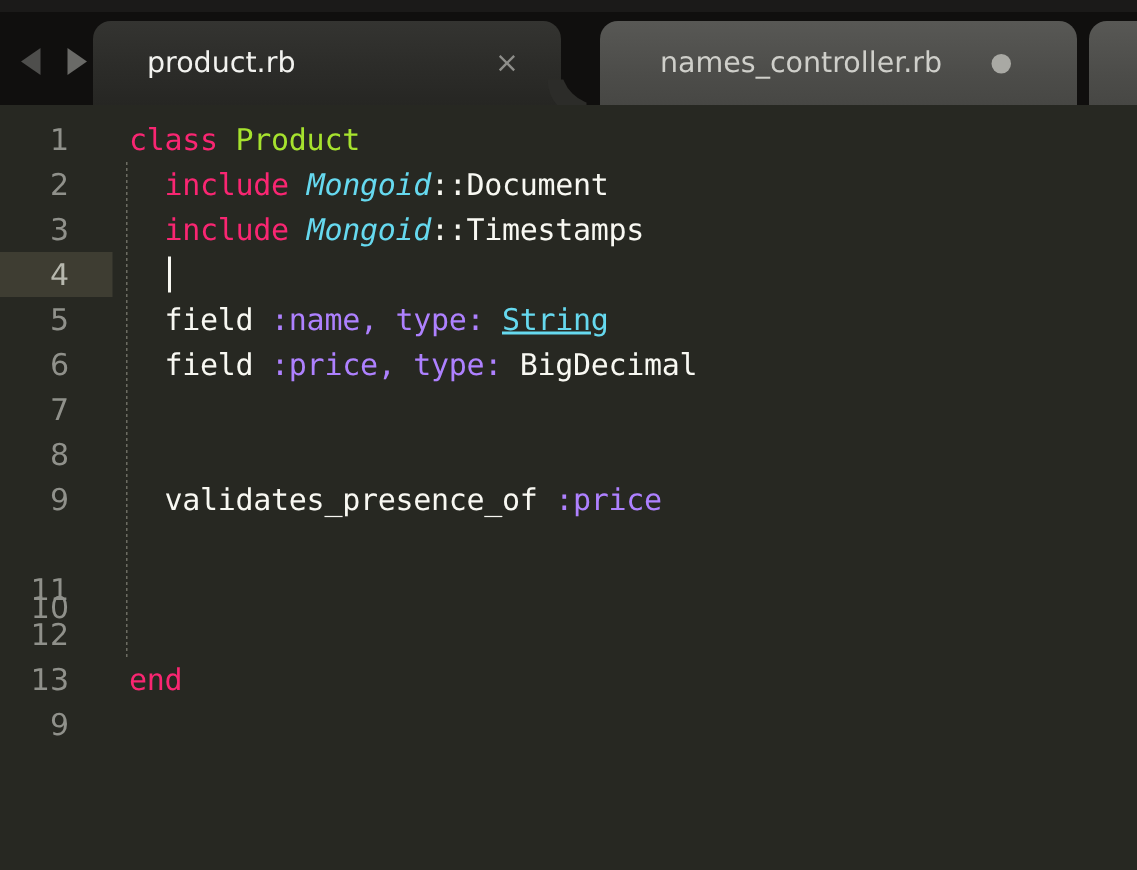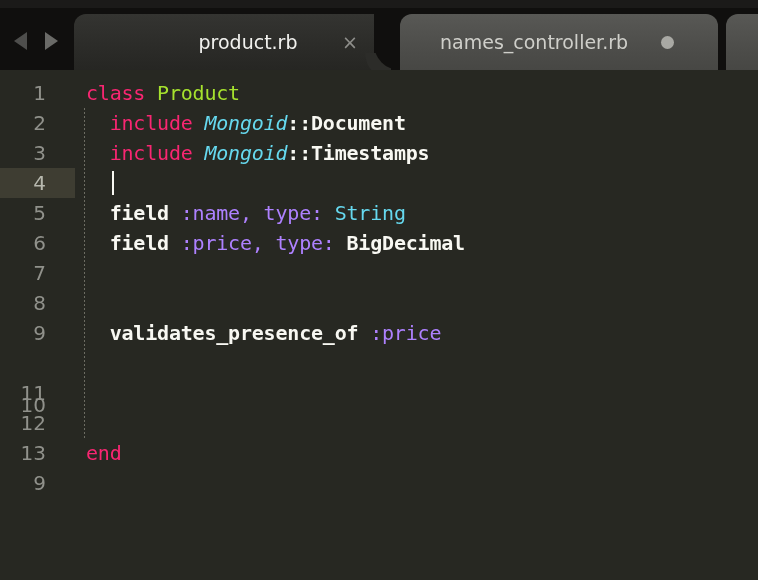--- a/index.html
+++ b/index.html
@@ -75,24 +75,23 @@
     overflow: hidden;
   }
   .tab-label {
     font-family: "DejaVu Sans", sans-serif;
     font-size: 19px;
     white-space: nowrap;
   }
 
   
   .tab.active {
-    left: 74px;
+    left: 62px;
     width: 312px;
     background: linear-gradient(to bottom, #343431 0%, #2c2c29 55%, #262623 100%);
-    justify-content: center;
   }
   .tab.active .tab-label {
     color: #f2f2ef;
     margin-left: 36px;
   }
   .tab.active .tab-close {
     position: absolute;
     right: 28px;
     color: #8e8e8a;
     font-size: 19px;
@@ -202,22 +201,22 @@
     font-size: 20px;
     line-height: 30px;
     font-family: "DejaVu Sans Mono", monospace;
     letter-spacing: -0.2px;
   }
 
   
   .t-kw      { color: #f92672; }
   .t-class   { color: #a6e22e; }
   .t-const   { color: #66d9ef; font-style: italic; }
-  .t-constp  { color: #66d9ef; }
-  .t-plain   { color: #f8f8f2; font-weight: bold; }
+  .t-constp  { color: #66d9ef; text-decoration: underline; }
+  .t-plain   { color: #f8f8f2; }
   .t-sym     { color: #ae81ff; }
   .t-comment { color: #75715e; }
 </style>
 </head>
 <body>
 
 <div id="app">
 
   <div class="tabbar">
     <div class="tabbar-strip"></div>

